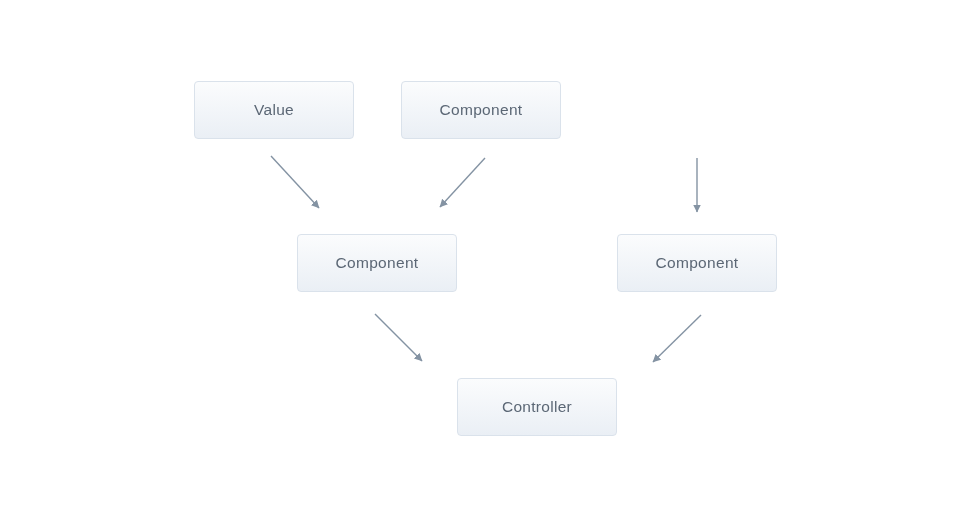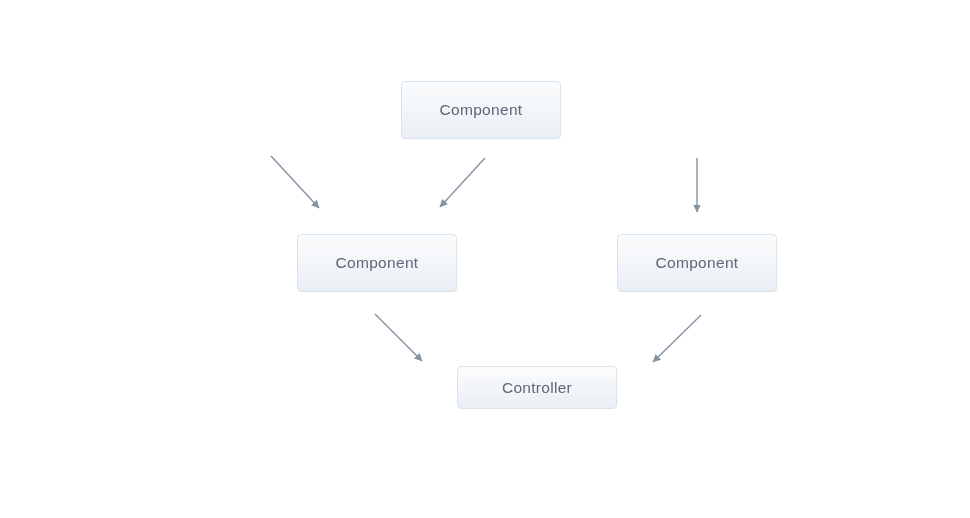--- a/index.html
+++ b/index.html
@@ -61,26 +61,29 @@
     </defs>
     <g>
         <line x1="271" y1="156" x2="319" y2="208" stroke="#8493a3" stroke-width="1.4" marker-end="url(#arrowhead)"></line>
         <line x1="485" y1="158" x2="440" y2="207" stroke="#8493a3" stroke-width="1.4" marker-end="url(#arrowhead)"></line>
         <line x1="697" y1="158" x2="697" y2="212" stroke="#8493a3" stroke-width="1.4" marker-end="url(#arrowhead)"></line>
         <line x1="375" y1="314" x2="422" y2="361" stroke="#8493a3" stroke-width="1.4" marker-end="url(#arrowhead)"></line>
         <line x1="701" y1="315" x2="653" y2="362" stroke="#8493a3" stroke-width="1.4" marker-end="url(#arrowhead)"></line>
       </g>
   </svg>
   <div class="node-layer">
+      <div class="node" style="left: 194px; top: 81px; width: 160px; height: 58px;">
+        <span class="node-label">Value</span>
+      </div>
       <div class="node" style="left: 401px; top: 81px; width: 160px; height: 58px;">
         <span class="node-label">Component</span>
       </div>
       <div class="node" style="left: 297px; top: 234px; width: 160px; height: 58px;">
         <span class="node-label">Component</span>
       </div>
       <div class="node" style="left: 617px; top: 234px; width: 160px; height: 58px;">
         <span class="node-label">Component</span>
       </div>
-      <div class="node" style="left: 457px; top: 366px; width: 160px; height: 43px;">
+      <div class="node" style="left: 457px; top: 378px; width: 160px; height: 58px;">
         <span class="node-label">Controller</span>
       </div>
     </div>
 </div>
 
 </body></html>

